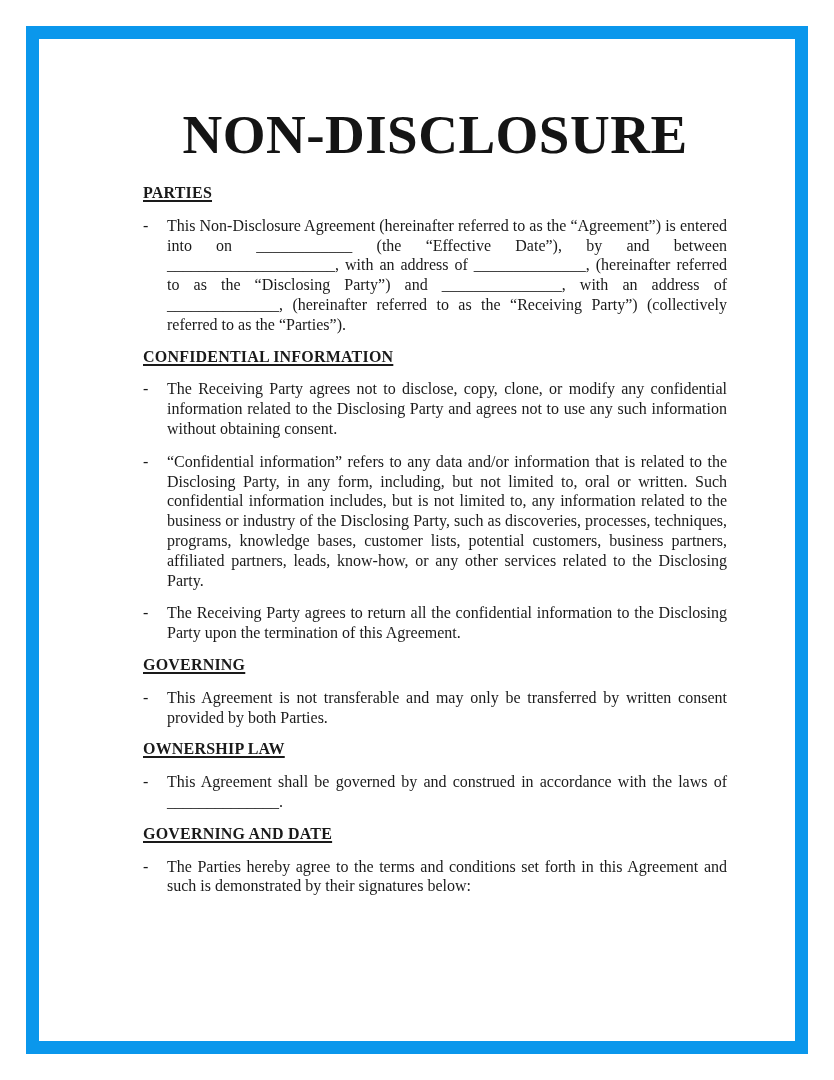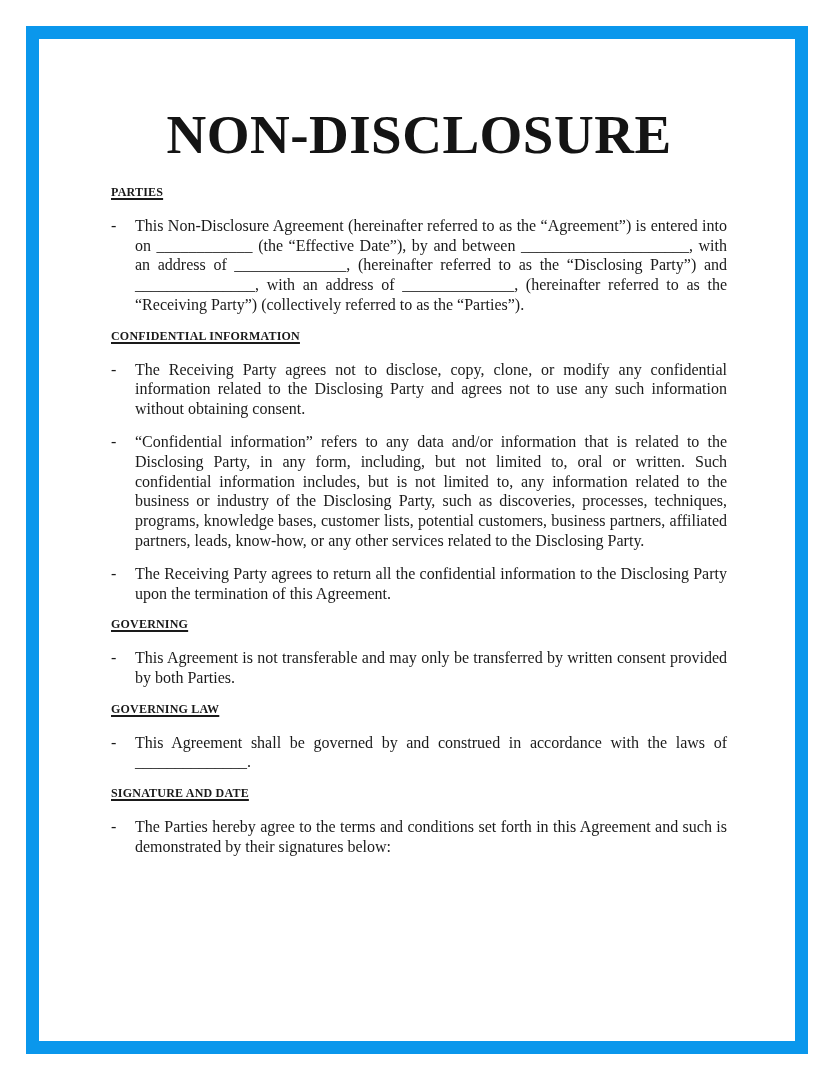--- a/index.html
+++ b/index.html
@@ -15,34 +15,34 @@
   }
   .frame {
     position: absolute;
     left: 26px; top: 26px; right: 26px; bottom: 26px;
     border: 13px solid #0A97EC;
     pointer-events: none;
   }
   .doc {
     position: absolute;
     left: 39px; top: 39px; right: 39px; bottom: 39px;
-    padding: 66px 68px 0 72px;
+    padding: 66px 68px 0 104px;
     overflow: hidden;
   }
   .doc-title {
     font-size: 55px;
     line-height: 60px;
     font-weight: bold;
     text-align: center;
     letter-spacing: 0.5px;
     color: #141414;
     margin-bottom: 18px;
   }
   .section-heading {
-    font-size: 12px;
+    font-size: 16px;
     line-height: 19.8px;
     font-weight: bold;
     letter-spacing: 0.2px;
     text-decoration: underline;
     text-decoration-thickness: 1.5px;
     text-underline-offset: 2px;
     margin-top: 12px;
   }
   .bullet-item {
     display: flex;
@@ -106,31 +106,31 @@
     <h2 class="section-heading">GOVERNING</h2>
     <div class="section-body">
             <div class="bullet-item">
               <span class="bullet-dash">-</span>
               <div class="bullet-text"><span>This Agreement is not transferable and may only be transferred by written consent provided by both Parties.</span></div>
             </div>
           </div>
   </section>
 
   <section class="doc-section">
-    <h2 class="section-heading">GOVERNING LAW</h2>
+    <h2 class="section-heading">OWNERSHIP LAW</h2>
     <div class="section-body">
             <div class="bullet-item">
               <span class="bullet-dash">-</span>
               <div class="bullet-text"><span>This Agreement shall be governed by and construed in accordance with the laws of ______________.</span></div>
             </div>
           </div>
   </section>
 
   <section class="doc-section">
-    <h2 class="section-heading">SIGNATURE AND DATE</h2>
+    <h2 class="section-heading">GOVERNING AND DATE</h2>
     <div class="section-body">
             <div class="bullet-item">
               <span class="bullet-dash">-</span>
               <div class="bullet-text"><span>The Parties hereby agree to the terms and conditions set forth in this Agreement and such is demonstrated by their signatures below:</span></div>
             </div>
           </div>
   </section>
 </div>
   </main>
 </div>

